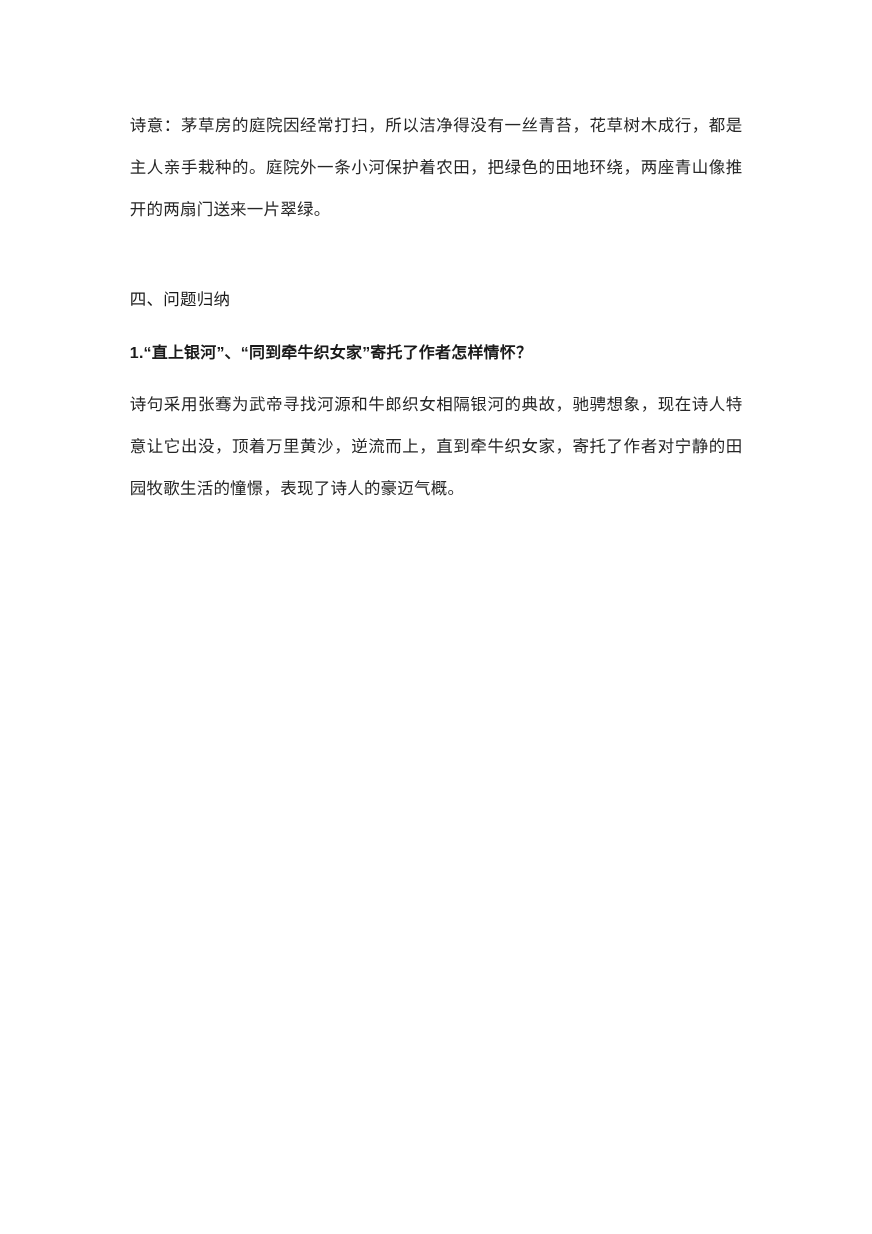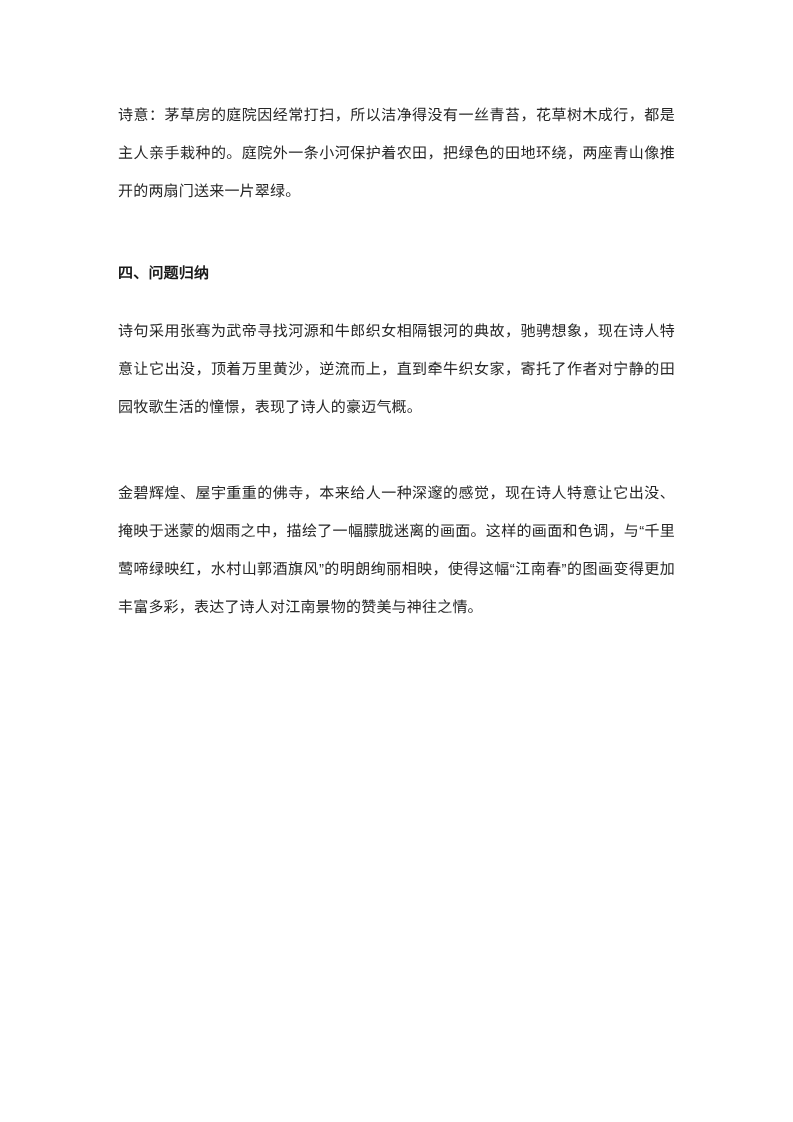--- a/index.html
+++ b/index.html
@@ -32,21 +32,21 @@
     line-height: 38px;
     letter-spacing: 0.2px;
     text-align: justify;
     text-justify: inter-ideograph;
     color: #262626;
   }
   .body-text {
     font-weight: 400;
   }
   .heading {
-    font-weight: bold;
+    font-weight: normal;
     color: #1a1a1a;
   }
   .q-heading {
     font-weight: bold;
     color: #1a1a1a;
     font-size: 14.5px;
   }
   .gap-lg { height: 38px; }
   .gap-sm { height: 10px; }
   .gap-xl { height: 44px; }
@@ -58,31 +58,31 @@
   <div class="doc">
 
     <p class="body-text">诗意：茅草房的庭院因经常打扫，所以洁净得没有一丝青苔，花草树木成行，都是主人亲手栽种的。庭院外一条小河保护着农田，把绿色的田地环绕，两座青山像推开的两扇门送来一片翠绿。</p>
 
     <div class="gap-xl"></div>
 
     <p class="heading">四、问题归纳</p>
 
     <div class="gap-sm"></div>
 
+    <p class="q-heading">1.“直上银河”、“同到牵牛织女家”寄托了作者怎样情怀？</p>
 
     <div class="gap-sm"></div>
 
     <p class="body-text">诗句采用张骞为武帝寻找河源和牛郎织女相隔银河的典故，驰骋想象，现在诗人特意让它出没，顶着万里黄沙，逆流而上，直到牵牛织女家，寄托了作者对宁静的田园牧歌生活的憧憬，表现了诗人的豪迈气概。</p>
 
     <div class="gap-lg"></div>
 
 
     <div class="gap-sm"></div>
 
-    <p class="body-text">金碧辉煌、屋宇重重的佛寺，本来给人一种深邃的感觉，现在诗人特意让它出没、掩映于迷蒙的烟雨之中，描绘了一幅朦胧迷离的画面。这样的画面和色调，与“千里莺啼绿映红，水村山郭酒旗风”的明朗绚丽相映，使得这幅“江南春”的图画变得更加丰富多彩，表达了诗人对江南景物的赞美与神往之情。</p>
 
     <div class="gap-lg"></div>
 
 
     <div class="gap-sm"></div>
 
 
   </div>
 </div>
 

